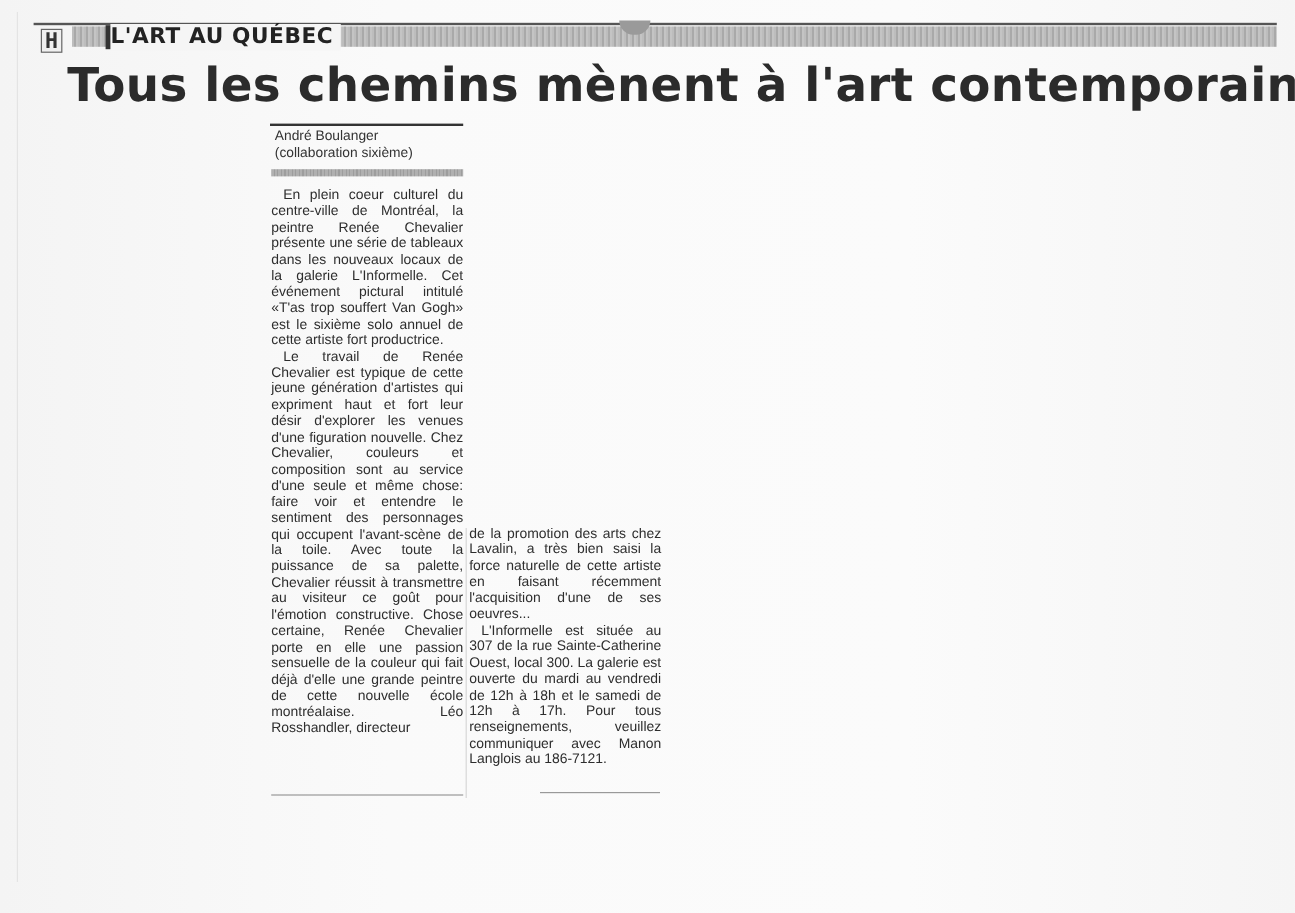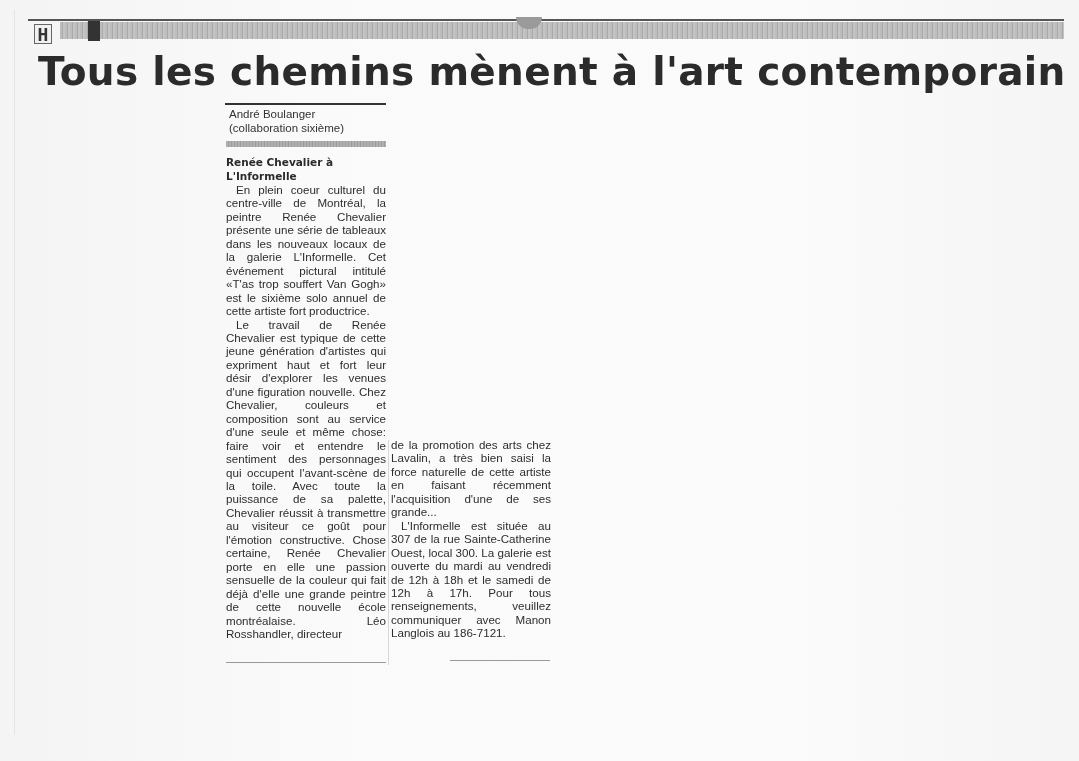--- a/index.html
+++ b/index.html
@@ -37,21 +37,21 @@
       position: absolute; left: 92px; top: 20px; height: 22px;
       padding: 0 6px 0 0; background: #f5f5f5;
       font-family: "DejaVu Sans", sans-serif; font-weight: bold;
       font-size: 18px; line-height: 22px; letter-spacing: 0.5px; color: #222;
     }
     .kicker-square {
       position: absolute; left: 88px; top: 21px; width: 12px; height: 20px;
       background: #333;
     }
     .headline {
-      position: absolute; left: 38px; top: 48px; width: 1010px;
+      position: absolute; left: 56px; top: 48px; width: 1010px;
       font-family: "DejaVu Sans", sans-serif; font-weight: bold;
       font-size: 39px; line-height: 48px; color: #2b2b2b;
       letter-spacing: 0.3px; white-space: nowrap;
     }
     .byline-rule {
       position: absolute; left: 225px; top: 103px; width: 161px; height: 2px; background: #333;
     }
     .byline {
       position: absolute; left: 229px; top: 108px; width: 160px;
       font-weight: normal; font-size: 11.5px; line-height: 13.5px; color: #333;
@@ -85,37 +85,37 @@
 <body>
 
 <div class="page">
   <div class="border-left"></div>
 
   <div class="top-rule"></div>
   <div class="kicker-bar"></div>
   <div class="kicker-bump"></div>
   <div class="logo">H</div>
   <div class="kicker-square"></div>
+  <div class="kicker">L'ART AU QUÉBEC</div>
 
   <h1 class="headline" style="margin:0">Tous les chemins mènent à l'art contemporain</h1>
 
   <div class="byline-rule"></div>
   <div class="byline">
     <span style="display:block">André Boulanger</span>
     <span style="display:block">(collaboration sixième)</span>
   </div>
   <div class="byline-bar"></div>
 
   <div class="col col1">
-    <span class="subhead">Renée Chevalier à L'Informelle</span>
     <p class="para indent">En plein coeur culturel du centre-ville de Montréal, la peintre Renée Chevalier présente une série de tableaux dans les nouveaux locaux de la galerie L'Informelle. Cet événement pictural intitulé «T'as trop souffert Van Gogh» est le sixième solo annuel de cette artiste fort productrice.</p>
     <p class="para indent">Le travail de Renée Chevalier est typique de cette jeune génération d'artistes qui expriment haut et fort leur désir d'explorer les venues d'une figuration nouvelle. Chez Chevalier, couleurs et composition sont au service d'une seule et même chose: faire voir et entendre le sentiment des personnages qui occupent l'avant-scène de la toile. Avec toute la puissance de sa palette, Chevalier réussit à transmettre au visiteur ce goût pour l'émotion constructive. Chose certaine, Renée Chevalier porte en elle une passion sensuelle de la couleur qui fait déjà d'elle une grande peintre de cette nouvelle école montréalaise. Léo Rosshandler, directeur</p>
   </div>
   <div class="col-end-rule" style="left:226px; top:662px; width:160px;"></div>
 
   <div class="col-sep"></div>
 
   <div class="col col2">
-    <p class="para">de la promotion des arts chez Lavalin, a très bien saisi la force naturelle de cette artiste en faisant récemment l'acquisition d'une de ses grande...</p>
+    <p class="para">de la promotion des arts chez Lavalin, a très bien saisi la force naturelle de cette artiste en faisant récemment l'acquisition d'une de ses oeuvres...</p>
     <p class="para indent">L'Informelle est située au 307 de la rue Sainte-Catherine Ouest, local 300. La galerie est ouverte du mardi au vendredi de 12h à 18h et le samedi de 12h à 17h. Pour tous renseignements, veuillez communiquer avec Manon Langlois au 186-7121.</p>
   </div>
   <div class="col-end-rule" style="left:450px; top:660px; width:100px;"></div>
 </div>
 
 </body></html>

